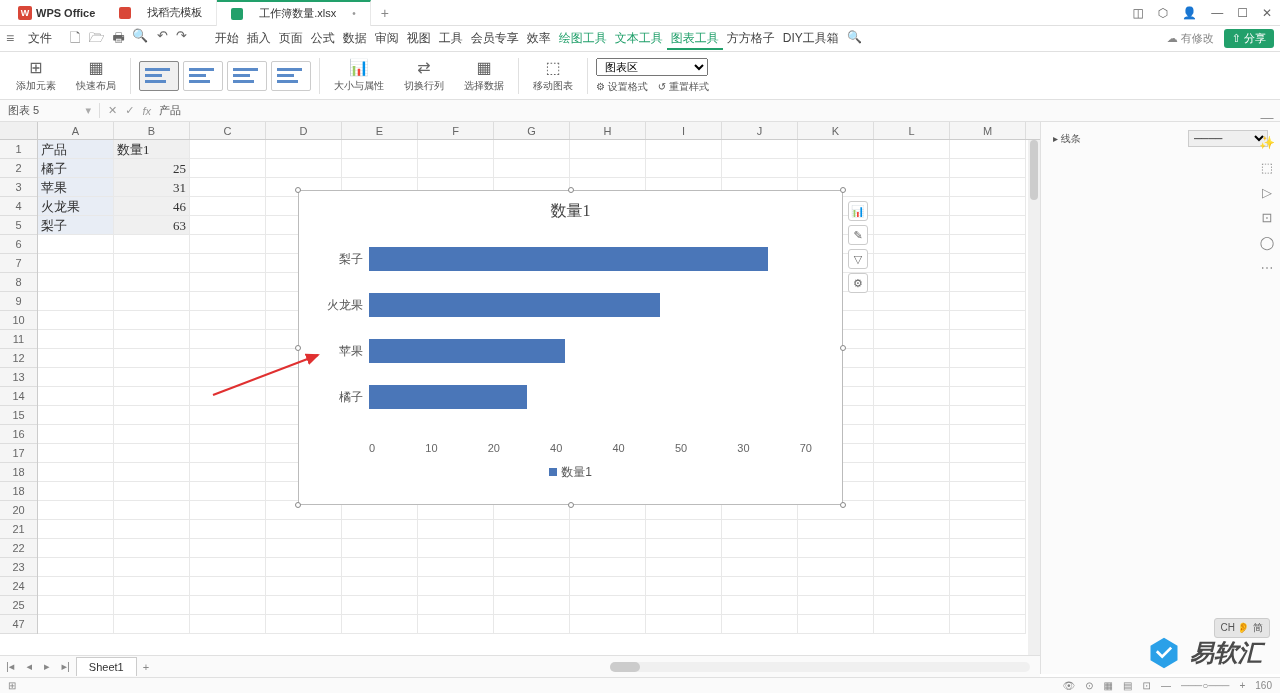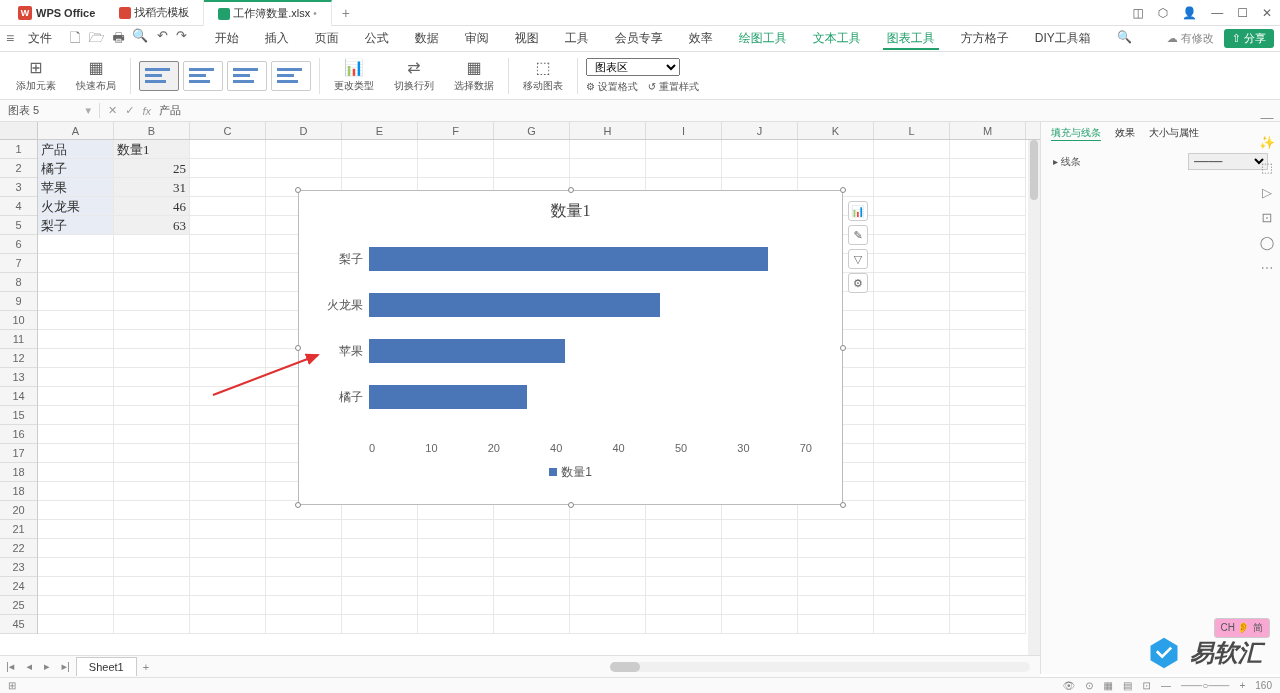--- a/index.html
+++ b/index.html
@@ -1,54 +1,54 @@
 <!DOCTYPE html>
 <html><head>
 <meta charset="utf-8">
 <style>
 * { margin: 0; padding: 0; box-sizing: border-box; font-family: "Microsoft YaHei", Arial, sans-serif; }
 body { background: #fff; font-size: 12px; color: #333; overflow: hidden; width: 1280px; height: 693px; position: relative; }
 
 .titlebar { height: 26px; display: flex; align-items: center; border-bottom: 1px solid #e0e0e0; padding: 0 8px; }
 .app-logo { display: flex; align-items: center; gap: 4px; font-size: 11px; font-weight: bold; padding: 0 10px; }
 .app-logo .w-icon { width: 14px; height: 14px; background: #d94738; border-radius: 2px; display: inline-flex; align-items: center; justify-content: center; color: #fff; font-size: 9px; font-weight: bold; }
-.tab { display: flex; align-items: center; gap: 3px; padding: 8px 14px; height: 26px; font-size: 11px; border-right: 1px solid #e8e8e8; }
+.tab { display: flex; align-items: center; gap: 16px; padding: 8px 14px; height: 26px; font-size: 11px; border-right: 1px solid #e8e8e8; }
 .tab.active { background: #fff; border-top: 2px solid #22a06b; }
 .tab-icon { width: 12px; height: 12px; border-radius: 2px; }
 .tab-icon.red { background: #d94738; }
 .tab-icon.green { background: #22a06b; }
 .tab-close { color: #999; font-size: 10px; }
 .tab-add { padding: 0 10px; color: #888; font-size: 14px; }
 .win-controls { margin-left: auto; display: flex; gap: 14px; color: #666; }
 .win-controls span { cursor: pointer; font-size: 12px; }
 
 .menubar { height: 26px; display: flex; align-items: center; padding: 0 6px; gap: 4px; border-bottom: 1px solid #e0e0e0; font-size: 12px; }
 .burger { display: inline-block; width: 14px; line-height: 4px; color: #777; }
 .burger::before { content: "≡"; font-size: 14px; }
 .menubar .mi { padding: 2px 4px; color: #444; }
 .qat { display: flex; gap: 8px; margin: 0 10px; color: #666; }
 .qat span { font-size: 13px; }
-.menu-items { display: flex; gap: 18px; margin-left: 10px; }
+.menu-items { display: flex; margin-left: 10px; }
 .menu-items .mi.green { color: #22a06b; }
 .menu-items .mi.active { color: #22a06b; border-bottom: 2px solid #22a06b; padding-bottom: 1px; }
 .menubar-right { margin-left: auto; display: flex; gap: 10px; align-items: center; }
 .share-btn { background: #22a06b; color: #fff; padding: 2px 8px; border-radius: 3px; font-size: 11px; }
 .cloud-label { color: #888; font-size: 11px; display: flex; align-items: center; gap: 3px; }
 
 .ribbon { height: 48px; display: flex; align-items: center; padding: 4px 10px; border-bottom: 1px solid #e0e0e0; gap: 8px; }
 .ribbon-group { display: flex; flex-direction: column; align-items: center; gap: 2px; font-size: 10px; color: #555; padding: 0 6px; }
 .ribbon-group .ico { font-size: 16px; color: #666; }
 .ribbon-sep { width: 1px; height: 36px; background: #e0e0e0; }
 .layout-presets { display: flex; gap: 4px; }
 .layout-presets .lp { width: 40px; height: 30px; border: 1px solid #ccc; border-radius: 2px; display: flex; align-items: center; justify-content: center; position: relative; background: #fff; }
 .layout-presets .lp.sel { border-color: #888; background: #f0f0f0; }
 .lp .bars { width: 28px; height: 18px; display: flex; flex-direction: column; justify-content: space-around; }
 .lp .bars span { height: 3px; background: #5b8bc9; display: block; }
 .chart-area-sel { display: flex; flex-direction: column; gap: 4px; }
-.chart-area-sel select { width: 94px; font-size: 11px; padding: 1px 4px; }
+.chart-area-sel select { width: 112px; font-size: 11px; padding: 1px 4px; }
 .chart-area-sel .sub { display: flex; gap: 10px; font-size: 10px; color: #555; }
 
 .formula-bar { height: 22px; display: flex; align-items: center; border-bottom: 1px solid #e0e0e0; background: #fafafa; }
 .name-box { width: 100px; padding: 0 8px; border-right: 1px solid #ddd; font-size: 11px; display: flex; justify-content: space-between; align-items: center; color: #555; }
 .fx-zone { display: flex; align-items: center; gap: 8px; padding: 0 8px; color: #999; font-size: 11px; }
 .fx-zone .val { color: #555; }
 
 .workspace { display: flex; height: 552px; }
 .sheet-area { flex: 1; position: relative; overflow: hidden; }
 .col-headers { display: flex; height: 18px; border-bottom: 1px solid #ccc; background: #f5f5f5; }
@@ -102,21 +102,21 @@
 
 .sheet-tabs { position: absolute; bottom: 16px; left: 0; right: 240px; height: 22px; display: flex; align-items: center; border-top: 1px solid #e0e0e0; background: #fafafa; font-size: 11px; }
 .sheet-tabs .nav { padding: 0 6px; color: #888; }
 .sheet-tabs .st { padding: 3px 12px; background: #fff; border: 1px solid #ccc; border-bottom: none; }
 .h-scroll { margin-left: auto; width: 420px; height: 10px; background: #f0f0f0; margin-right: 10px; border-radius: 5px; position: relative; }
 .h-scroll .thumb { position: absolute; left: 0; width: 30px; height: 10px; background: #ccc; border-radius: 5px; }
 
 .statusbar { position: absolute; bottom: 0; left: 0; right: 0; height: 16px; display: flex; align-items: center; padding: 0 8px; font-size: 10px; background: #fafafa; border-top: 1px solid #e0e0e0; color: #888; }
 .statusbar .right { margin-left: auto; display: flex; gap: 10px; align-items: center; }
 
-.ime-badge { position: absolute; right: 10px; top: 618px; background: #f9a8d4; border: 1px solid #ccc; padding: 2px 6px; font-size: 10px; border-radius: 3px; color: #555; }
+.ime-badge { position: absolute; right: 10px; top: 618px; background: #e5e5e5; border: 1px solid #ccc; padding: 2px 6px; font-size: 10px; border-radius: 3px; color: #555; }
 
 .watermark { position: absolute; right: 18px; bottom: 22px; display: flex; align-items: center; gap: 8px; font-size: 24px; font-weight: bold; color: #4a4a4a; font-style: italic; }
 .wm-icon { width: 36px; height: 36px; }
 </style>
 </head>
 <body>
 
 <div class="titlebar">
   <div class="app-logo">
     <span class="w-icon">W</span>
@@ -213,21 +213,21 @@
         <div class="bars">
           <span style="width:90%"></span>
           <span style="width:60%"></span>
           <span style="width:75%"></span>
         </div>
       </div>
   </div>
   <div class="ribbon-sep"></div>
   <div class="ribbon-group">
       <span class="ico">📊</span>
-      <span>更改类型</span>
+      <span>大小与属性</span>
     </div>
   <div class="ribbon-group">
       <span class="ico">⇄</span>
       <span>切换行列</span>
     </div>
   <div class="ribbon-group">
       <span class="ico">▦</span>
       <span>选择数据</span>
     </div>
   <div class="ribbon-sep"></div>
@@ -296,21 +296,21 @@
           <div class="rh">16</div>
           <div class="rh">17</div>
           <div class="rh">18</div>
           <div class="rh">18</div>
           <div class="rh">20</div>
           <div class="rh">21</div>
           <div class="rh">22</div>
           <div class="rh">23</div>
           <div class="rh">24</div>
           <div class="rh">25</div>
-          <div class="rh">45</div>
+          <div class="rh">47</div>
         </div>
       <div class="cells" id="cells">
 
         <div class="cell-row">
             <div class="cell hdr sel-A">产品</div>
             <div class="cell hdr sel-B">数量1</div>
             <div class="cell"></div>
             <div class="cell"></div>
             <div class="cell"></div>
             <div class="cell"></div>
@@ -753,25 +753,20 @@
           <line x1="5" y1="45" x2="110" y2="5" stroke="#e03030" stroke-width="2" marker-end="url(#ah)"></line>
         </svg>
         </div>
     </div>
     <div class="scroll-v">
         <div class="thumb"></div>
       </div>
   </div>
 
   <div class="properties-panel">
-    <div class="pp-sub">
-      <span class="s a">填充与线条</span>
-      <span class="s">效果</span>
-      <span class="s">大小与属性</span>
-    </div>
     <div class="pp-row">
       <span>▸ <span>线条</span></span>
       <select><option>────</option></select>
     </div>
   </div>
 </div>
 
 <div class="sidebar-right">
   <span>—</span>
   <span>✨</span>

